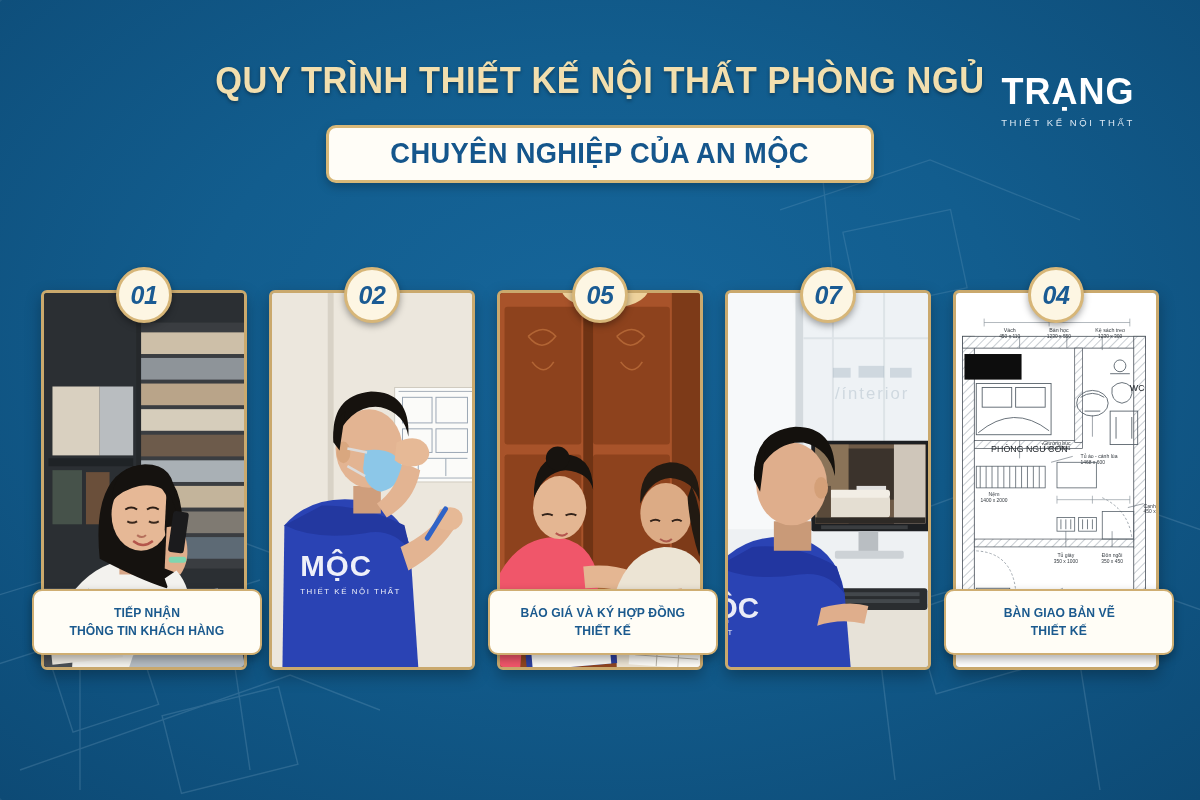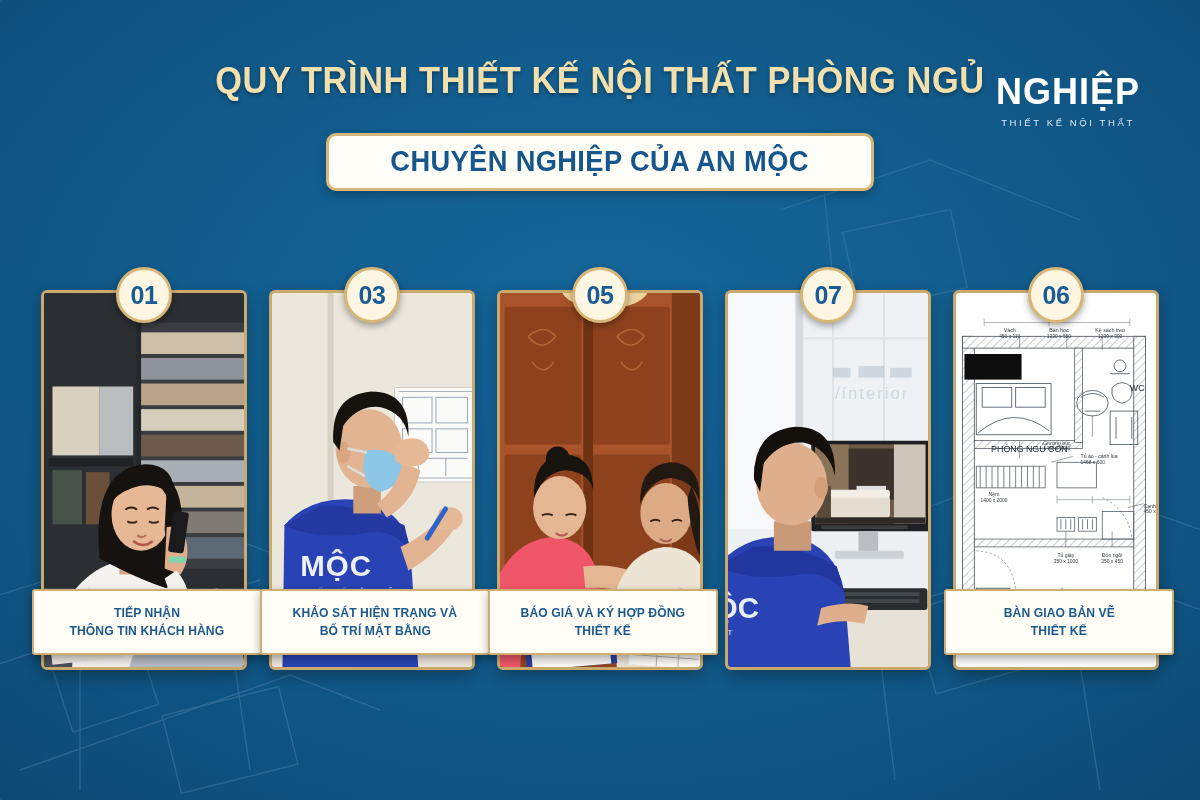--- a/index.html
+++ b/index.html
@@ -38,21 +38,21 @@
   #headline {
     color: #f2dfae;
     font-size: 37px;
     font-weight: bold;
     letter-spacing: .6px;
     line-height: 1.05;
     text-shadow: 0 2px 4px rgba(0,0,0,.35);
     transform: scaleX(.93);
   }
   #subtitle-box {
-    margin: 32px auto 0;
+    margin: 24px auto 0;
     width: 548px;
     height: 58px;
     background: #fffdf7;
     border: 3px solid #d8b878;
     border-radius: 10px;
     box-shadow: 0 4px 10px rgba(0,0,0,.25);
     display: flex;
     align-items: center;
     justify-content: center;
   }
@@ -120,30 +120,31 @@
     border: 3px solid #d7b678;
     box-shadow: 0 3px 7px rgba(0,0,0,.35);
     display: flex; align-items: center; justify-content: center;
     z-index: 6;
   }
   .badge span {
     color: #1a5b93;
     font-size: 25px;
     font-weight: bold;
     letter-spacing: -.5px;
+    font-style: italic;
   }
   .caption {
     position: absolute;
     left: -12px;
     bottom: 12px;
     width: 230px;
     min-height: 66px;
     background: #fffdf6;
     border: 2.5px solid #cfae72;
-    border-radius: 3px;
+    border-radius: 10px;
     box-shadow: 0 4px 10px rgba(0,0,0,.33);
     display: flex; flex-direction: column;
     align-items: center; justify-content: center;
     padding: 4px 6px;
     z-index: 5;
   }
   .caption .line {
     color: #1b5a8e;
     font-size: 12.5px;
     font-weight: bold;
@@ -195,21 +196,21 @@
   </div>
 
   <header class="hdr">
     <div id="headline">QUY TRÌNH THIẾT KẾ NỘI THẤT PHÒNG NGỦ</div>
     <div id="subtitle-box">
       <div id="subtitle">CHUYÊN NGHIỆP CỦA AN MỘC</div>
     </div>
   </header>
 
   <div id="logo">
-    <div id="logo-mark">NGHIỆP</div>
+    <div id="logo-mark">TRẠNG</div>
     <div id="logo-tagline">THIẾT KẾ NỘI THẤT</div>
   </div>
 
   <div id="cards">
 
     <div class="card">
       <div class="photo">
         <svg class="sv" viewBox="0 0 206 380" preserveAspectRatio="xMidYMid slice">
           <rect width="206" height="380" fill="#2b2f33"></rect>
 
@@ -337,25 +338,21 @@
           <path d="M172 220 q16 -6 22 4 q4 10 -6 16 q-14 4 -22 -6 Z" fill="#e6b996"></path>
           <rect x="166" y="214" width="5" height="40" rx="2.5" fill="#2f63c7" transform="rotate(32 168 234)"></rect>
 
           <g fill="#ffffff" opacity=".92">
             <text x="30" y="288" font-family="Liberation Sans, sans-serif" font-size="30" font-weight="bold" letter-spacing="1">MỘC</text>
             <text x="30" y="306" font-family="Liberation Sans, sans-serif" font-size="8" letter-spacing="1.6">THIẾT KẾ NỘI THẤT</text>
           </g>
         </svg>
       </div>
       <div class="badge">
-        <span>03</span>
-      </div>
-      <div class="caption">
-        <div class="line">KHẢO SÁT HIỆN TRẠNG VÀ</div>
-        <div class="line">BỐ TRÍ MẶT BẰNG</div>
+        <span>02</span>
       </div>
     </div>
 
     <div class="card">
       <div class="photo">
         <svg class="sv" viewBox="0 0 206 380" preserveAspectRatio="xMidYMid slice">
           <rect width="206" height="380" fill="#9a4a22"></rect>
 
           <rect x="0" y="0" width="206" height="300" fill="#a8532a"></rect>
           <g fill="#8d421d">
@@ -639,21 +636,21 @@
             <text x="192" y="218" font-size="5.2">Cạnh</text>
             <text x="192" y="224" font-size="5">450 x 135</text>
 
             <text x="178" y="100" font-size="9" fill="#1d2227">WC</text>
             <text x="112" y="318" font-size="9" text-anchor="middle" fill="#1d2227">BẾP</text>
             <text x="62" y="340" font-size="5" text-anchor="middle">Bếp</text>
           </g>
         </svg>
       </div>
       <div class="badge">
-        <span>06</span>
+        <span>04</span>
       </div>
       <div class="caption">
         <div class="line">BÀN GIAO BẢN VẼ</div>
         <div class="line">THIẾT KẾ</div>
       </div>
     </div>
 
   </div>
 </div>
 

